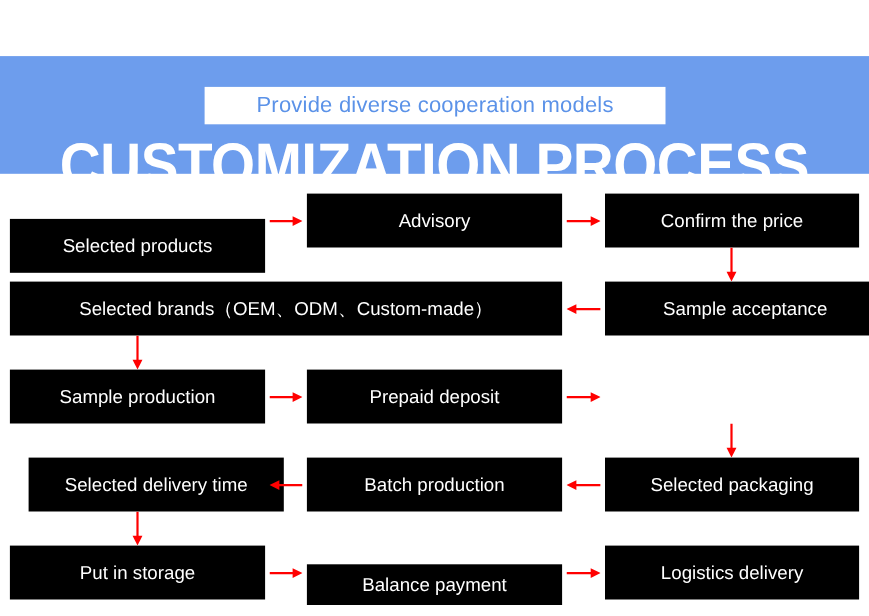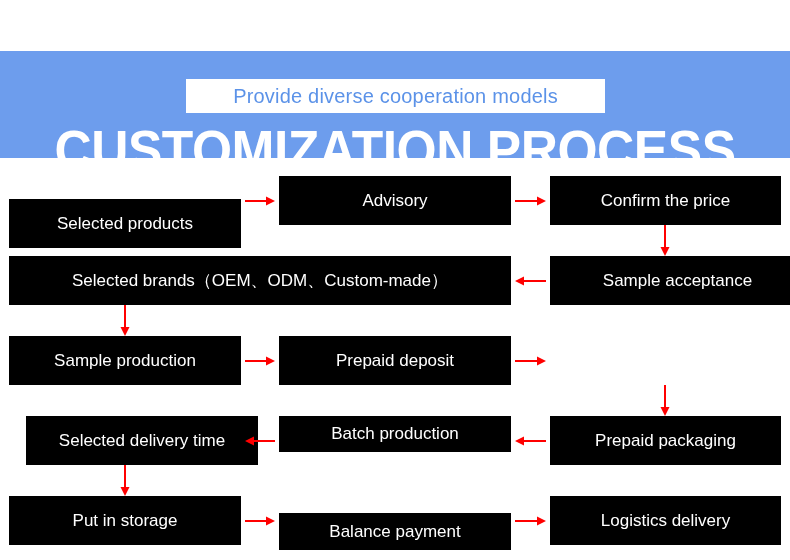--- a/index.html
+++ b/index.html
@@ -173,25 +173,25 @@
     <div class="arrow-v" style="left:658px;top:227px;width:14px;">
       <svg width="14" height="31" viewBox="0 0 14 31">
         <line x1="7" y1="0" x2="7" y2="25" stroke="#ff0000" stroke-width="2"></line>
         <polygon points="7,31 2.5,22 11.5,22" fill="#ff0000"></polygon>
       </svg>
     </div>
 
     <div class="node" style="left:9px;top:258px;width:232px;height:49px;margin-left:17px;">
       <span>Selected delivery time</span>
     </div>
-    <div class="node" style="left:279px;top:258px;width:232px;height:36px;">
+    <div class="node" style="left:279px;top:258px;width:232px;height:49px;">
       <span>Batch production</span>
     </div>
     <div class="node" style="left:550px;top:258px;width:231px;height:49px;">
-      <span>Prepaid packaging</span>
+      <span>Selected packaging</span>
     </div>
 
     <div class="arrow-h" style="left:245px;top:276px;width:30px;">
       <svg width="30" height="14" viewBox="0 0 30 14">
         <line x1="30" y1="7" x2="6" y2="7" stroke="#ff0000" stroke-width="2"></line>
         <polygon points="0,7 9,2.5 9,11.5" fill="#ff0000"></polygon>
       </svg>
     </div>
     <div class="arrow-h" style="left:515px;top:276px;width:31px;">
       <svg width="31" height="14" viewBox="0 0 31 14">

